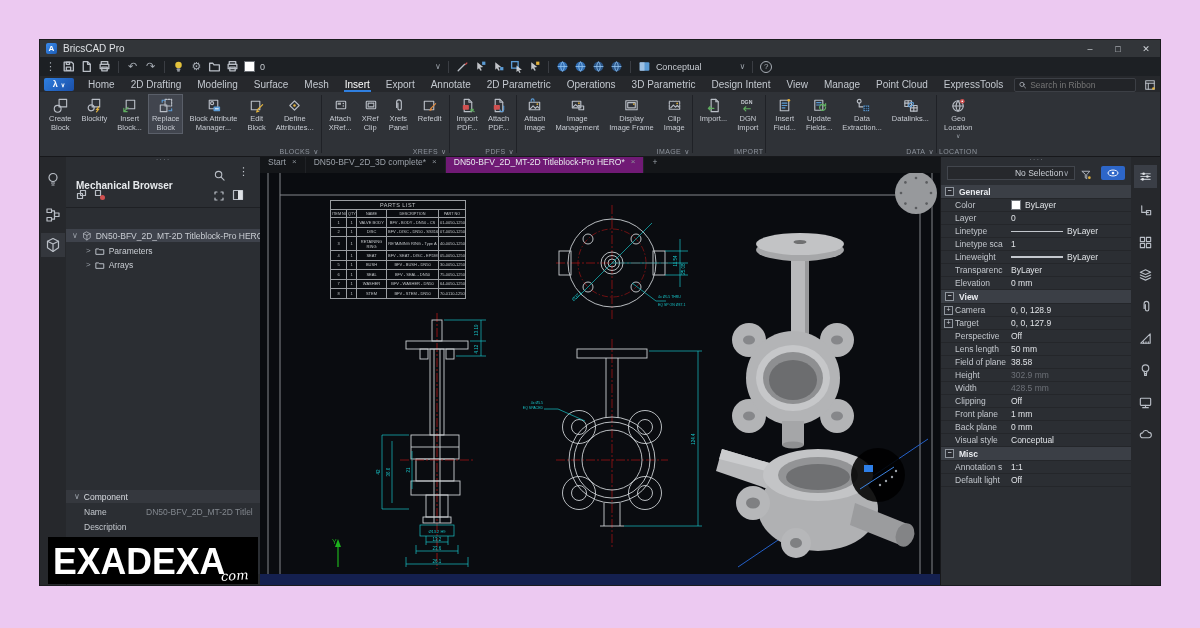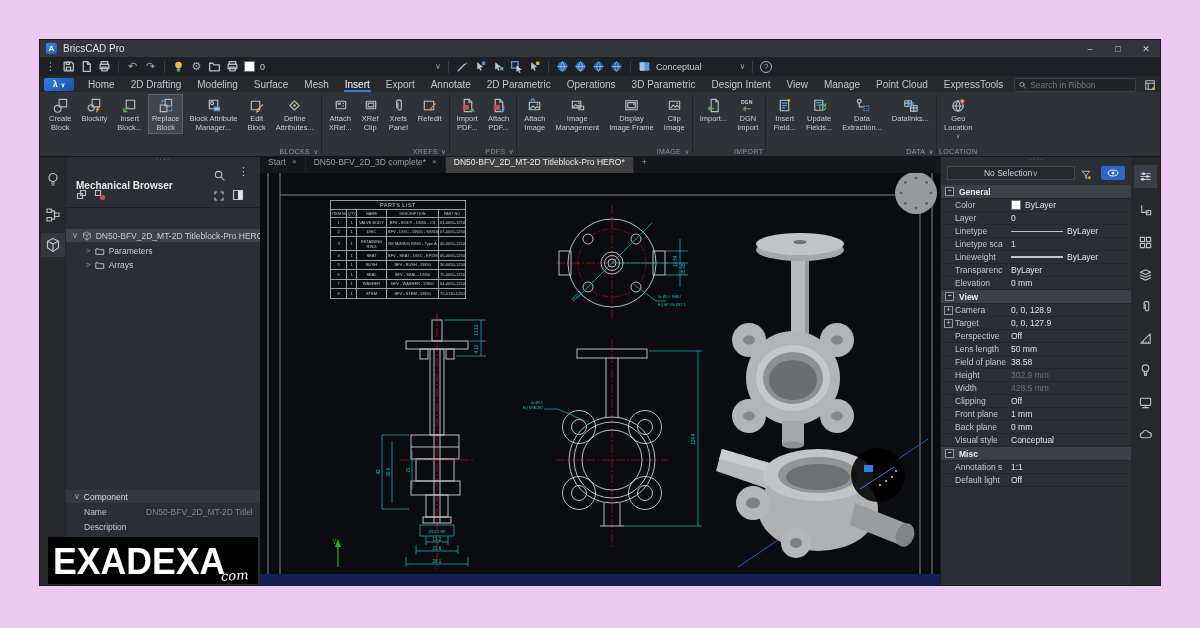--- a/index.html
+++ b/index.html
@@ -57,34 +57,34 @@
   .treerow{position:absolute;display:flex;align-items:center;gap:4px;font-size:8.5px;color:#c9cdd3;height:13px;}
   .treerow.sel{background:#3e424b;left:0;right:0;padding-left:6px;}
   .csec{position:absolute;left:0;right:0;height:13px;background:#35383e;display:flex;align-items:center;gap:4px;
         padding-left:8px;font-size:8.5px;color:#dadde2;}
   .crow{position:absolute;left:0;right:0;height:14px;display:flex;align-items:center;font-size:8.5px;}
   .crow .cl{width:62px;padding-left:18px;color:#c3c7cd;flex:none;}
   .crow .cvv{color:#82878e;white-space:nowrap;overflow:hidden;}
   
   #doctabs{left:220px;top:117px;width:680px;height:16px;background:#141619;display:flex;align-items:stretch;}
   .dtab{display:flex;align-items:flex-start;gap:6px;padding:0 8px;font-size:8.5px;color:#9aa0a8;border-right:1px solid #202226;}
-  .dtab.active{background:#404040;color:#e8eaee;flex-direction:column;}
+  .dtab.active{background:#701a75;color:#e8eaee;}
   .dtab .x{font-size:8px;color:#8b9097;}
   #canvas{left:220px;top:133px;width:680px;height:401px;background:#0a0c10;overflow:hidden;}
   #ptable{position:absolute;left:70px;top:27px;width:135px;}
   #ptable table{border-collapse:collapse;width:100%;table-layout:fixed;}
   #ptable td,#ptable th{border:0.5px solid #9a9da1;color:#c2c5c8;font-size:4px;font-weight:normal;
       text-align:center;padding:0 1px;overflow:hidden;white-space:nowrap;height:9.5px;box-sizing:border-box;}
   #ptable .t{font-size:5.5px;height:9px;letter-spacing:.5px;}
   #ptable .h td{font-size:3.8px;height:8px;color:#bfc2c5;}
   #statusstrip{left:220px;top:534px;width:680px;height:11px;background:#14204f;}
   
   #rightpanel{left:900px;top:117px;width:191px;height:428px;background:#2b2e33;border-left:1px solid #17181b;}
   #seldrop{position:absolute;left:6px;top:9px;width:128px;height:14px;background:#26282c;border:1px solid #42464d;
-           display:flex;align-items:center;justify-content:center;padding:0 5px;font-size:8.5px;color:#ccd0d6;box-sizing:border-box;}
+           display:flex;align-items:center;justify-content:flex-end;padding:0 5px;font-size:8.5px;color:#ccd0d6;box-sizing:border-box;}
   #eyebtn{position:absolute;left:160px;top:9px;width:24px;height:14px;background:#2d66c8;border-radius:2px;
           display:flex;align-items:center;justify-content:center;}
   .prows{position:absolute;left:0;top:28px;right:0;}
   .prow{display:flex;height:12px;align-items:center;font-size:8.5px;border-bottom:1px solid #24262a;padding-left:14px;position:relative;}
   .prow .plabel{width:56px;flex:none;overflow:hidden;white-space:nowrap;color:#c3c7cd;}
   .prow .pval{color:#e0e3e7;overflow:hidden;white-space:nowrap;display:flex;align-items:center;gap:4px;}
   .prow.grayed .pval{color:#6d7178;}
   .pswatch{width:8px;height:8px;background:#fff;border:1px solid #70747a;display:inline-block;}
   .pline{width:52px;border-top:1px solid #c3c7cd;display:inline-block;}
   .pline.thick{border-top-width:2px;}

